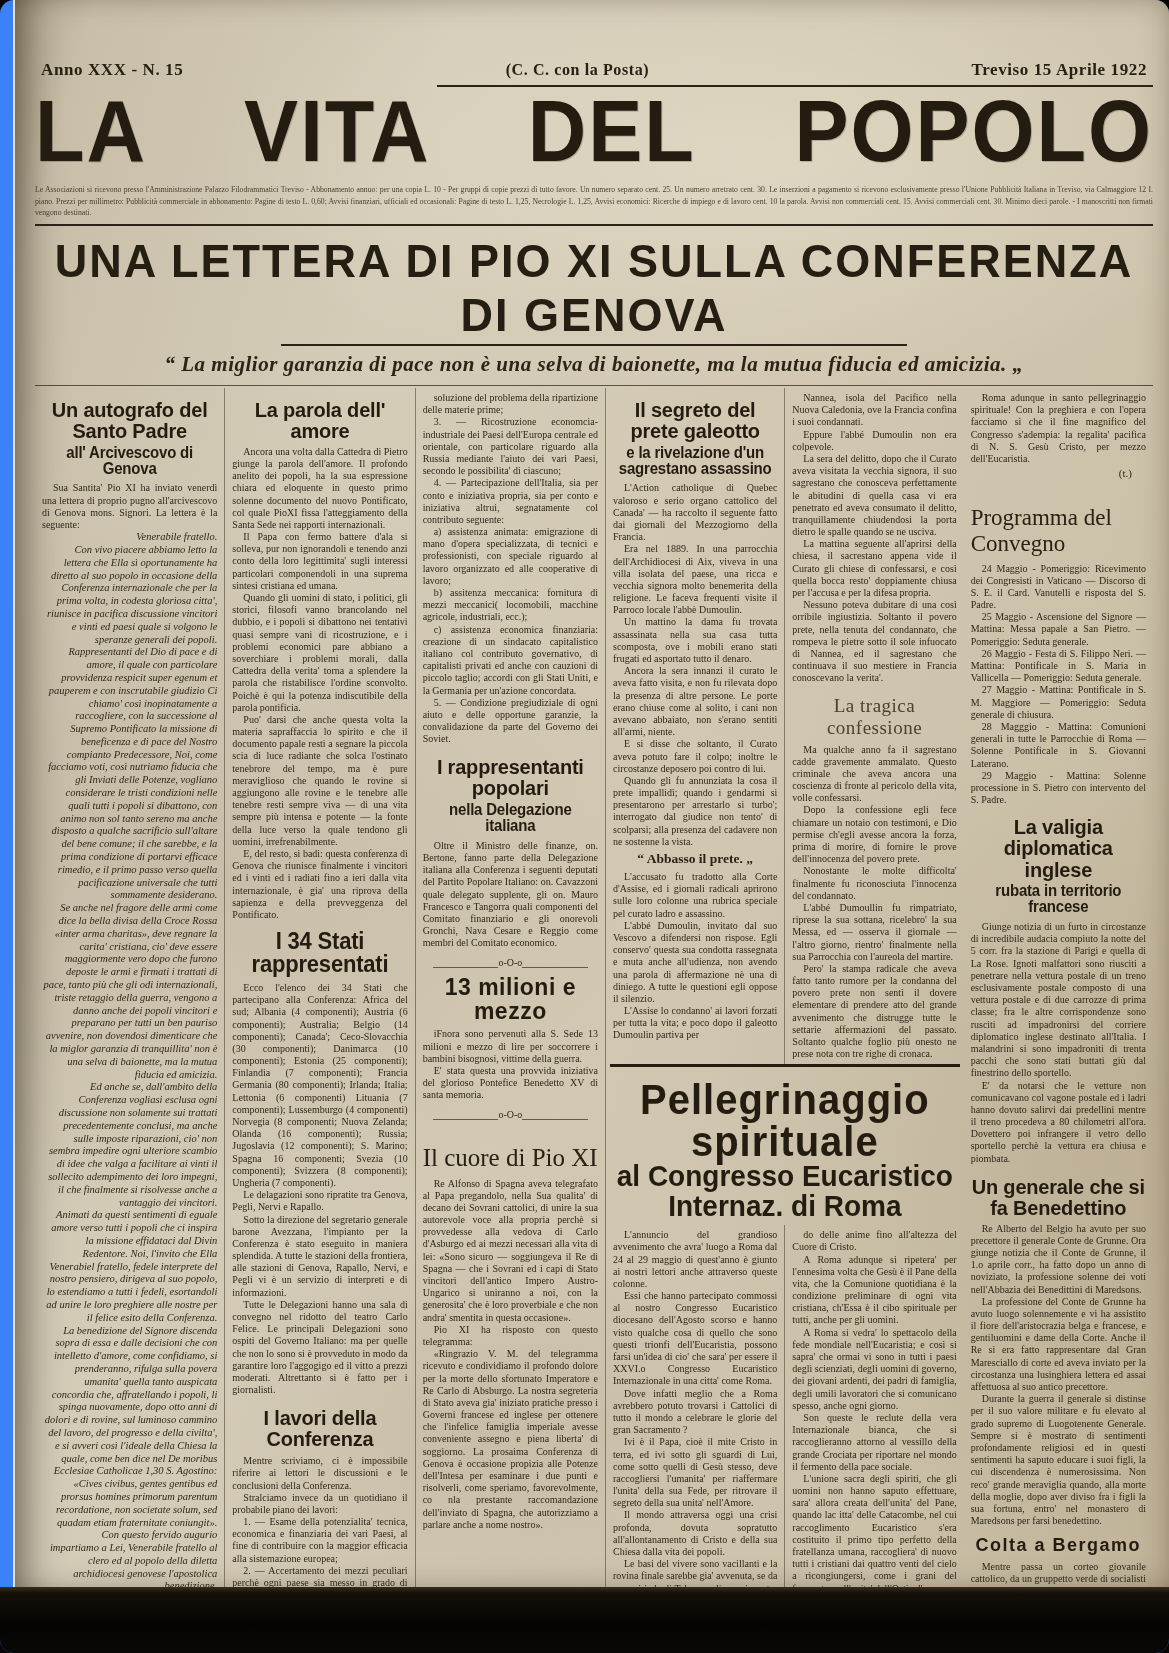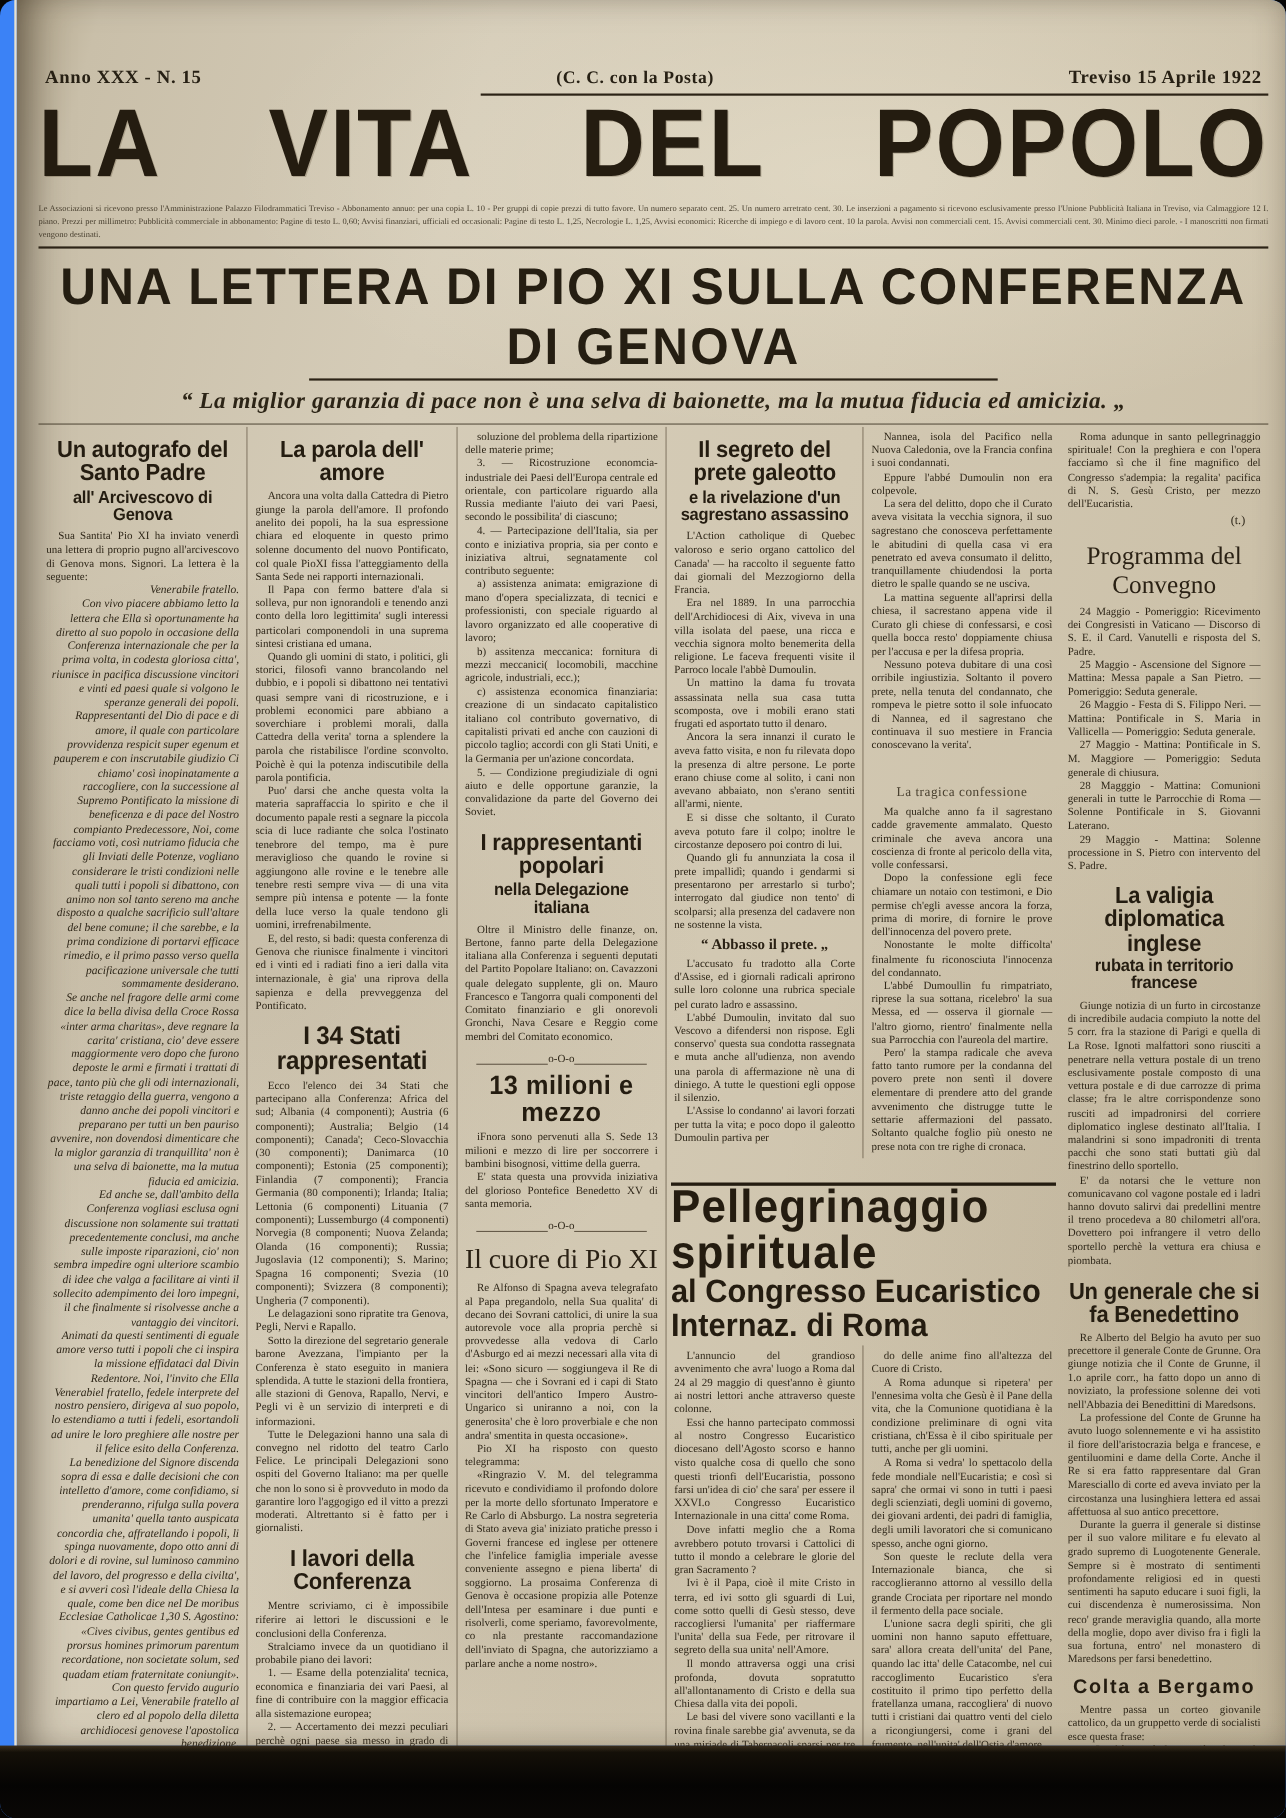--- a/index.html
+++ b/index.html
@@ -57,27 +57,27 @@
     text-indent:0;}
   .byline{text-align:right;font-size:11px;padding-right:14px;margin:2px 0;}
 
   .h-cond{font-family:"Liberation Sans",sans-serif;font-weight:bold;text-align:center;
     color:#241c10;line-height:1.02;letter-spacing:-.2px;margin:8px 0 5px;transform:scaleY(1.05);}
   .h1a{font-size:20px;}
   .h1b{font-size:15px;margin-top:-1px;margin-bottom:7px;}
   .h-stati{font-size:22px;margin:10px 0 6px;}
   .h-lavori{font-size:20px;margin:12px 0 6px;}
   .h-milioni{font-size:23px;letter-spacing:.5px;margin:8px 0 6px;}
-  .h-serif{font-family:"Liberation Serif",serif;font-weight:normal;font-size:25px;text-align:center;
-    color:#2a2114;margin:12px 0 6px;}
+  .h-serif{font-family:"Liberation Serif",serif;font-weight:normal;font-size:25px;
+    color:#2a2114;margin:24px 0 6px;}
   .h-quote{font-weight:bold;font-size:13.5px;text-align:center;margin:3px 0 4px;color:#2a2114;}
-  .h-light{font-size:12px;text-align:center;color:#4a4130;margin:28px 0 5px;letter-spacing:.5px;}
+  .h-light{font-size:19px;text-align:center;color:#4a4130;margin:10px 0 5px;letter-spacing:.5px;}
   .h-colta{font-family:"Liberation Sans",sans-serif;font-weight:bold;font-size:18px;
     letter-spacing:1.5px;text-align:center;color:#241c10;margin:8px 0 5px;}
-  .span-head{border-top:3px solid #241c10;margin:22px 4px 0;padding-top:0;}
+  .span-head{border-top:3px solid #241c10;margin:0 4px 0;padding-top:13px;text-align:center;}
   .span-h1{font-family:"Liberation Sans",sans-serif;font-weight:bold;font-size:40px;
     letter-spacing:1px;color:#241c10;line-height:1.0;transform:scaleY(1.05);}
   .span-h2{font-family:"Liberation Sans",sans-serif;font-weight:bold;font-size:28px;
     color:#241c10;line-height:1.05;margin-top:2px;margin-bottom:4px;transform:scaleY(1.05);}
 
   .ooo{display:flex;align-items:flex-end;gap:0;margin:7px 10px;color:#2f2719;font-size:10px;}
   .ooo .line{flex:1;height:1px;background:rgba(55,44,28,.7);}
 </style>
 </head>
 <body>

